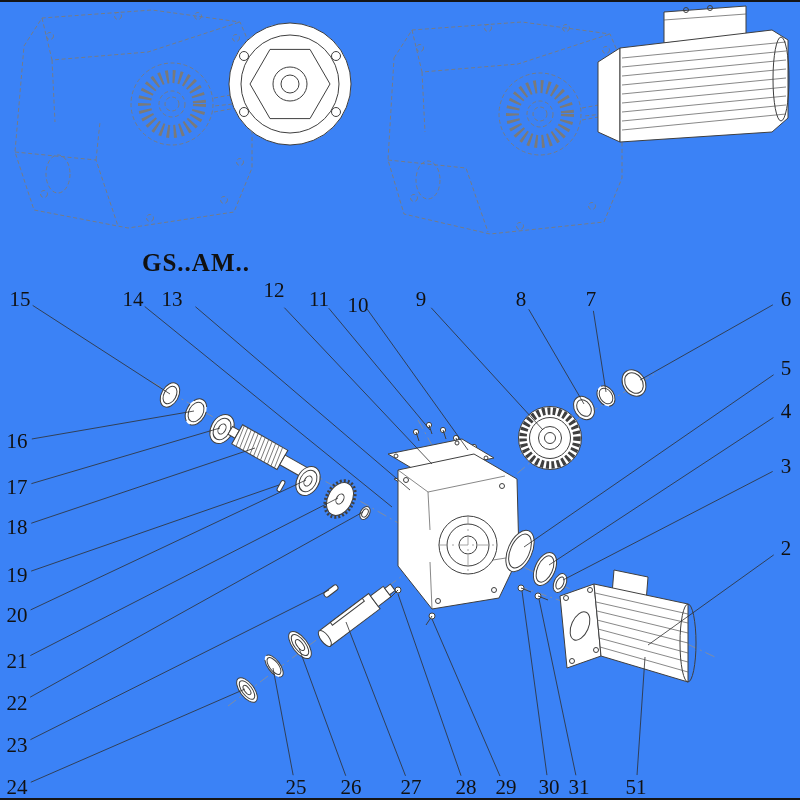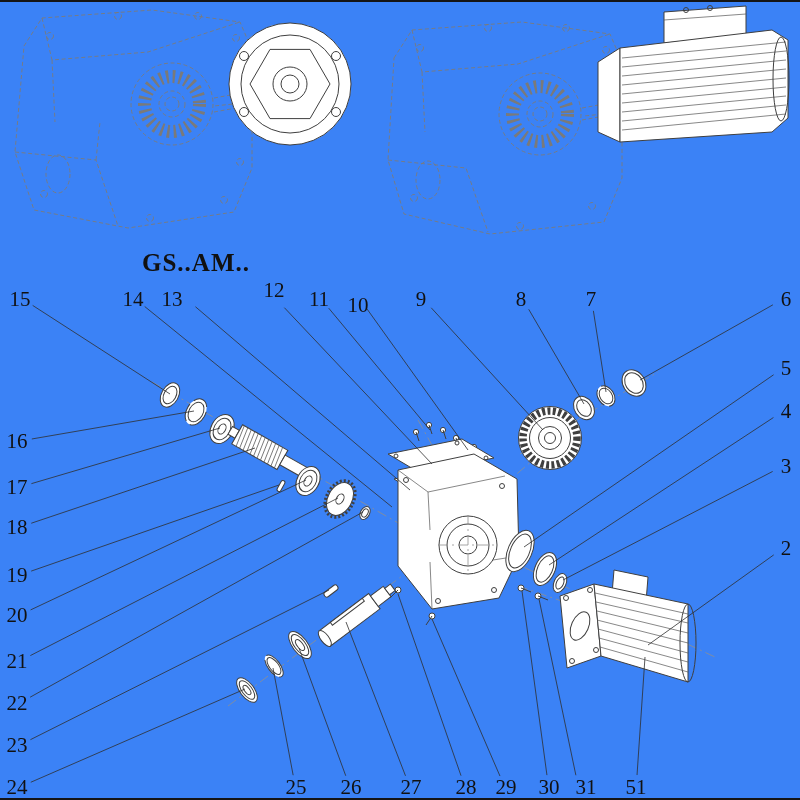--- a/index.html
+++ b/index.html
@@ -337,17 +337,17 @@
       <span class="callout" style="left: 17px; top: 659px;">21</span>
       <span class="callout" style="left: 17px; top: 701px;">22</span>
       <span class="callout" style="left: 17px; top: 743px;">23</span>
       <span class="callout" style="left: 17px; top: 785px;">24</span>
       <span class="callout" style="left: 296px; top: 785px;">25</span>
       <span class="callout" style="left: 351px; top: 785px;">26</span>
       <span class="callout" style="left: 411px; top: 785px;">27</span>
       <span class="callout" style="left: 466px; top: 785px;">28</span>
       <span class="callout" style="left: 506px; top: 785px; text-align: right;">29</span>
       <span class="callout" style="left: 549px; top: 785px;">30</span>
-      <span class="callout" style="left: 579px; top: 785px; margin-left: 7px;">31</span>
+      <span class="callout" style="left: 579px; top: 785px;">31</span>
       <span class="callout" style="left: 636px; top: 785px;">51</span>
     </div>
 
 </div>
 
 </body></html>

